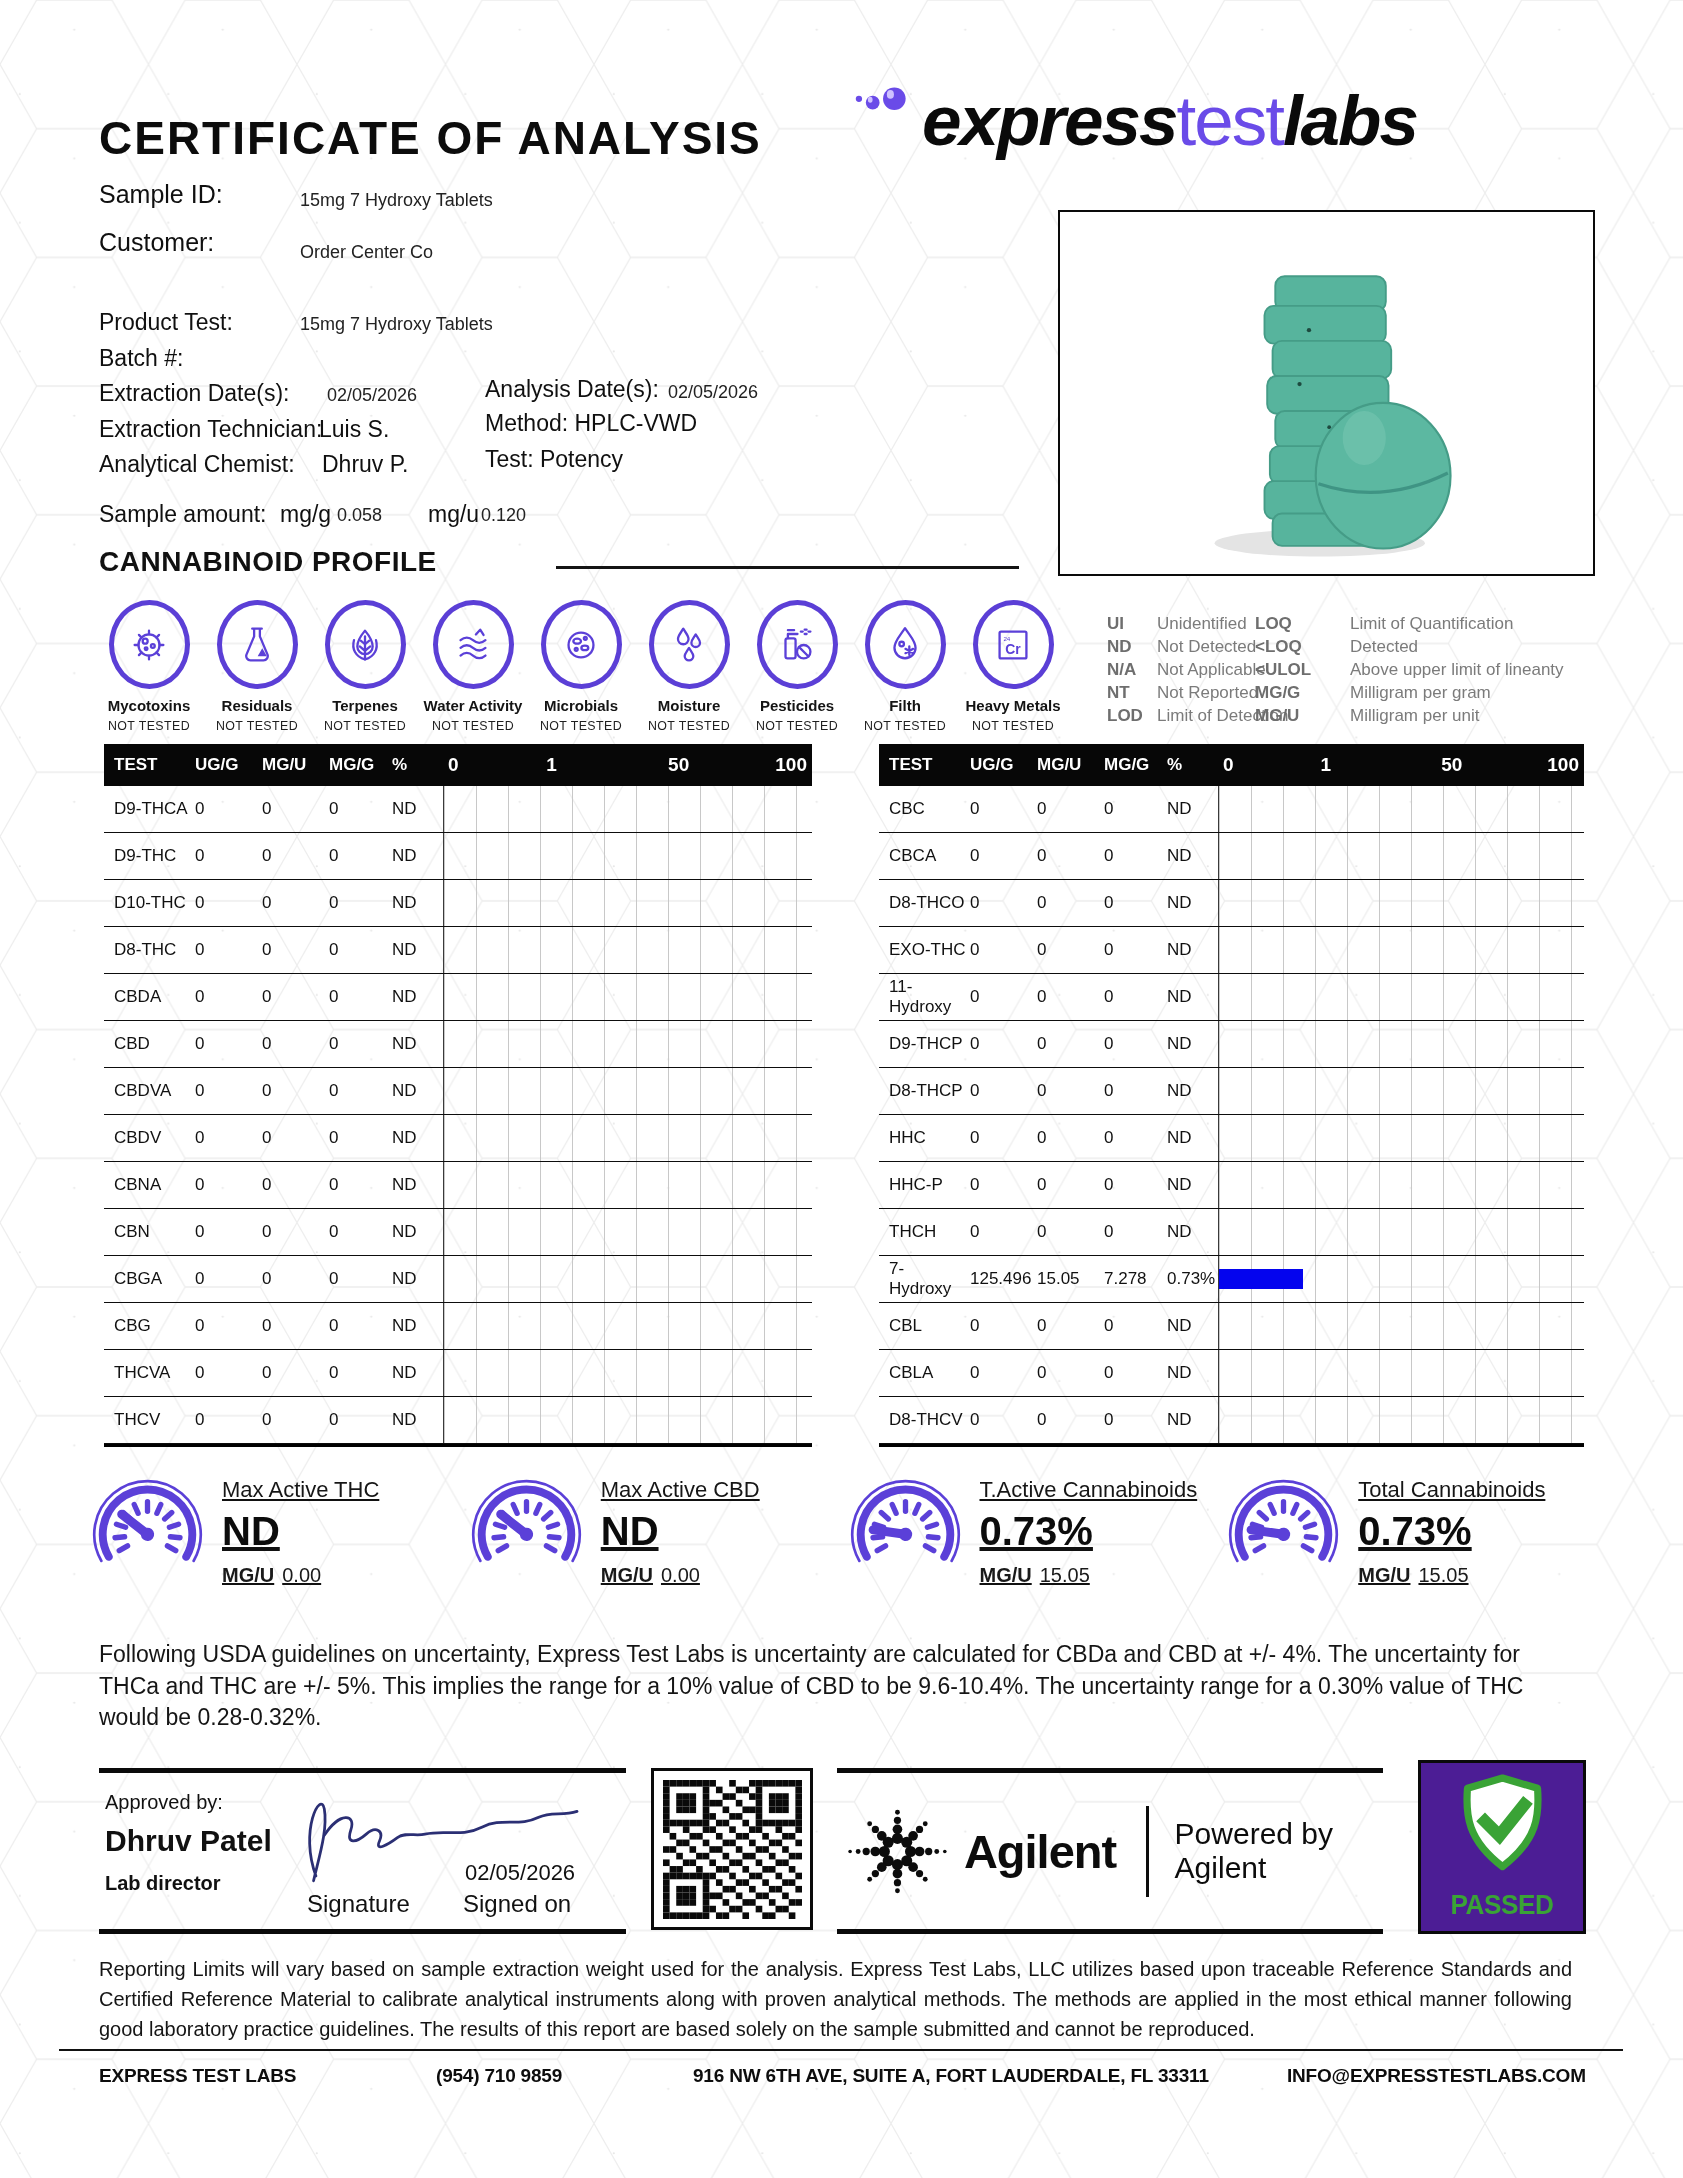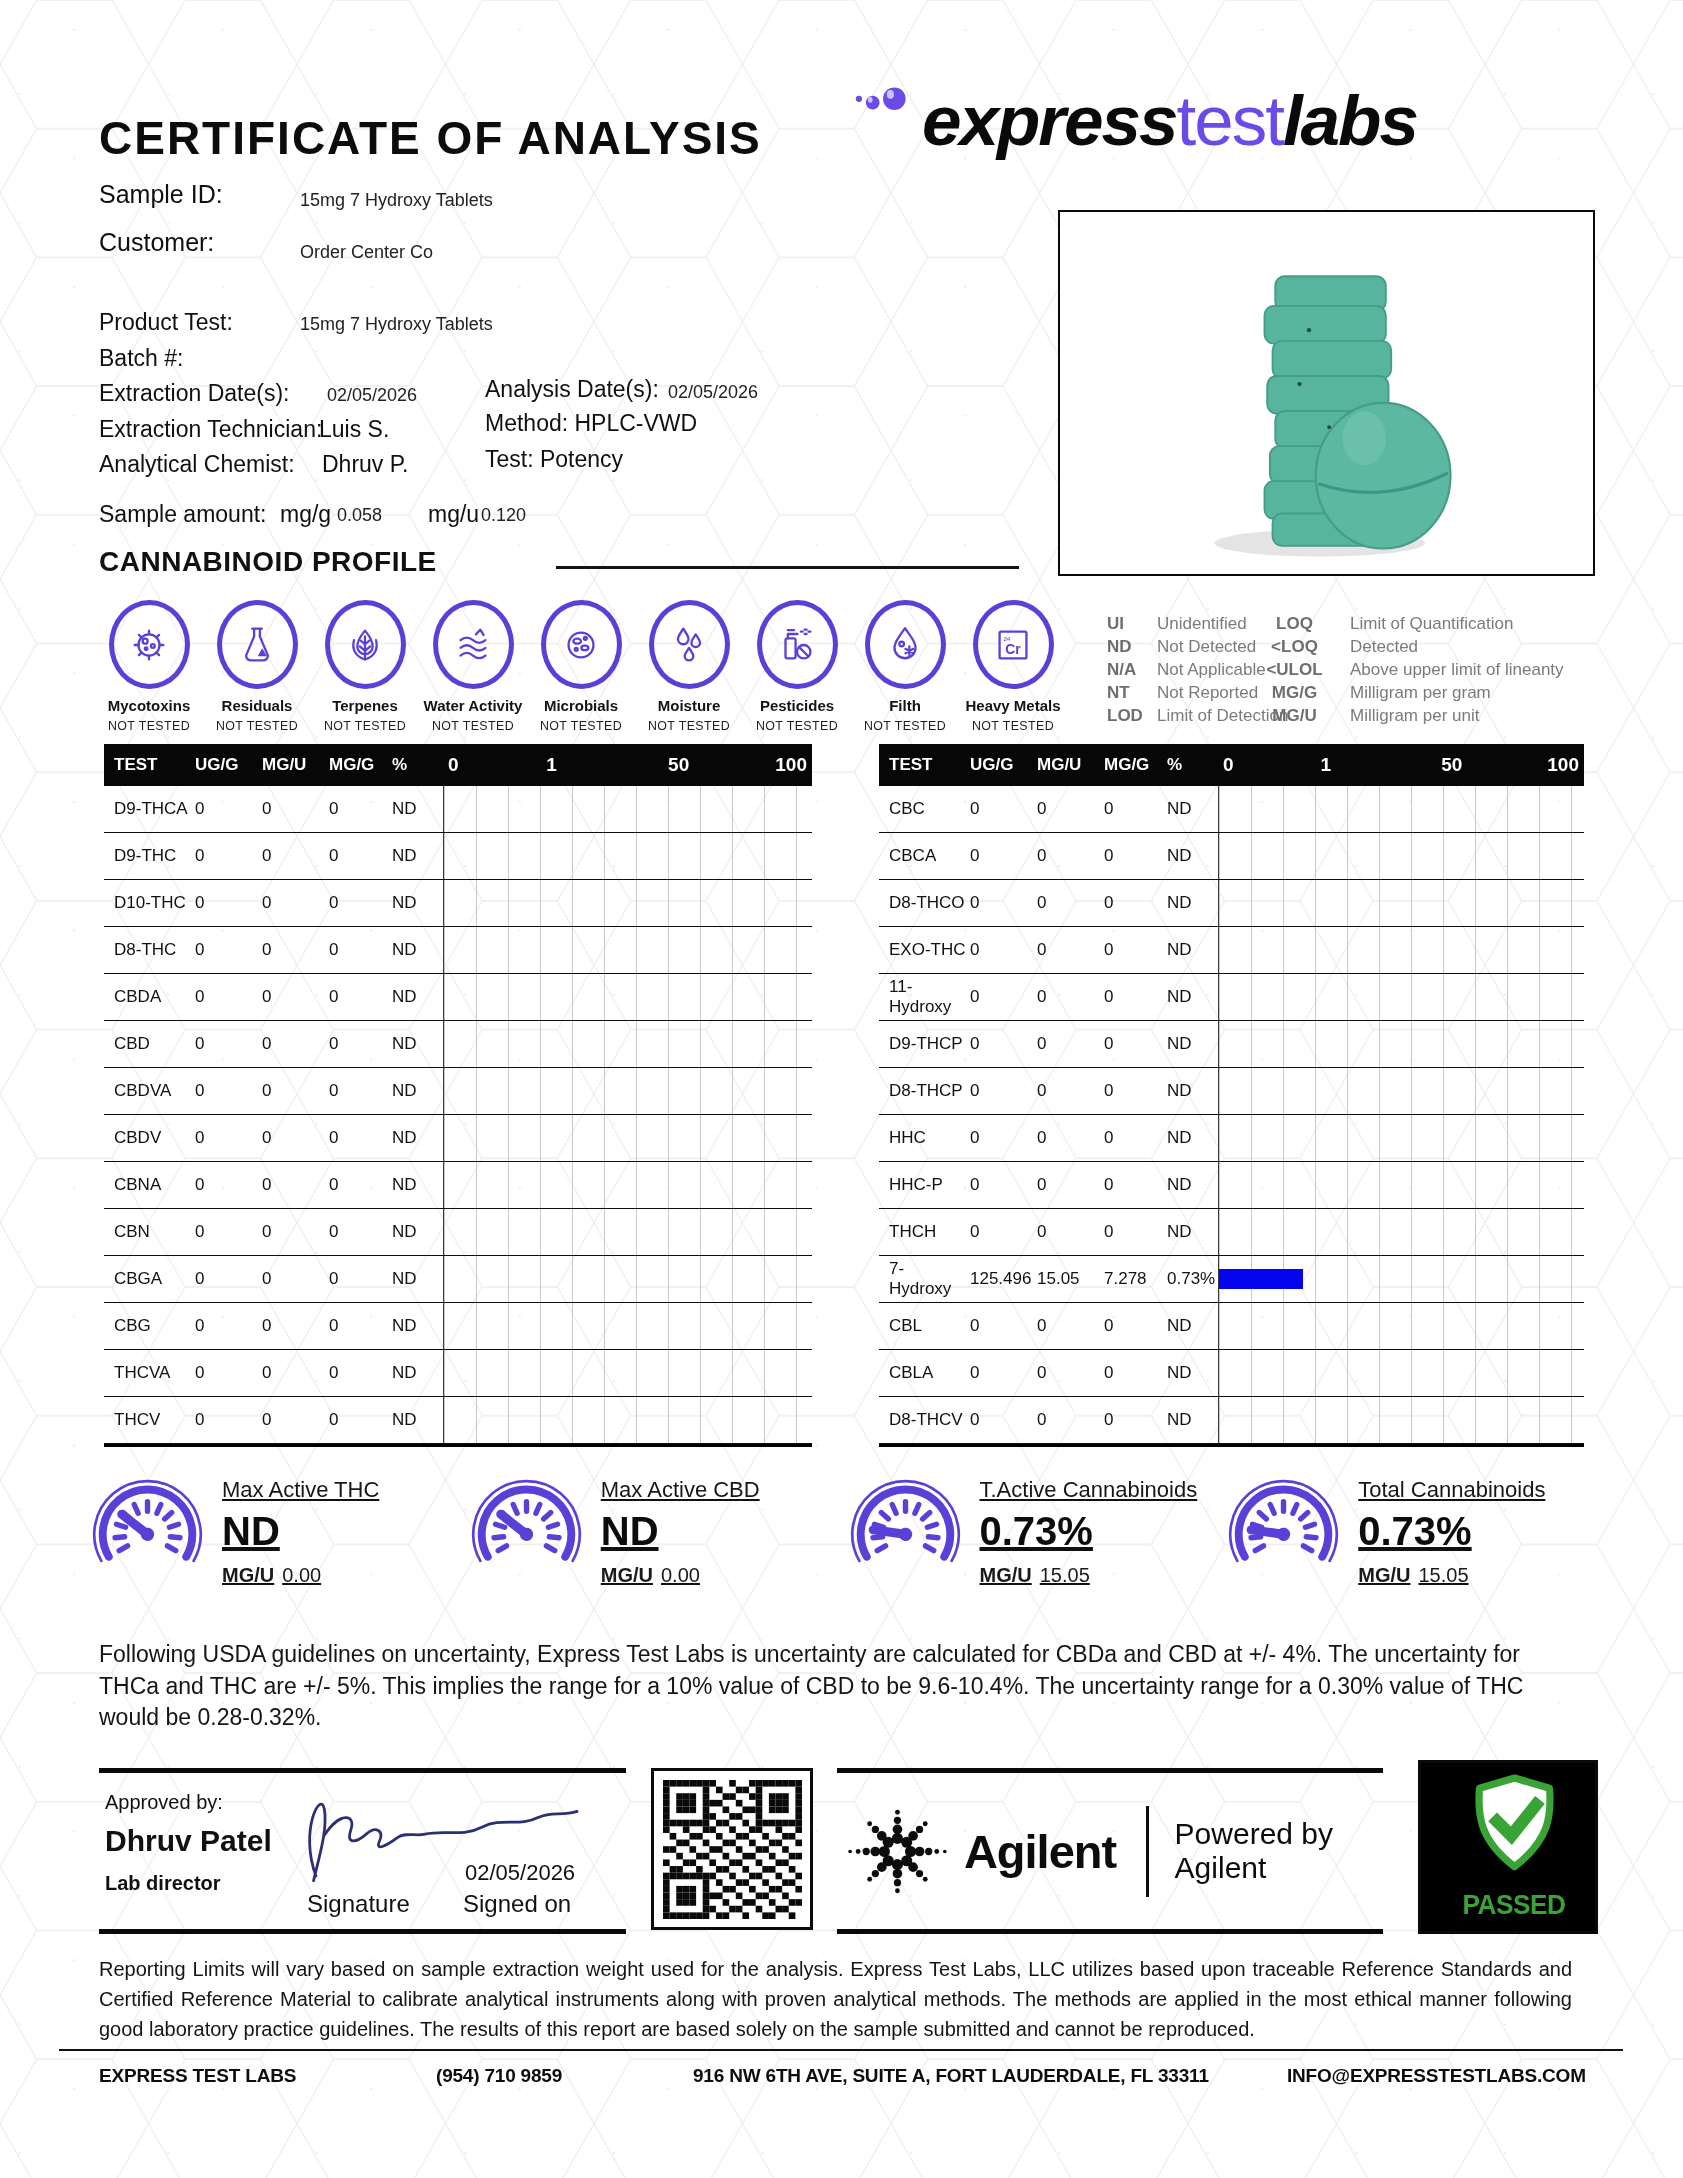--- a/index.html
+++ b/index.html
@@ -26,21 +26,21 @@
   .panel{width:108px;text-align:center;}
   .ring{width:71px;height:79px;border:5px solid #5b3fd6;border-radius:50%;margin:0 auto;display:flex;align-items:center;justify-content:center;}
   .pname{font-size:15px;font-weight:700;margin-top:8px;color:#141414;}
   .pstatus{font-size:12.4px;margin-top:5px;letter-spacing:0.4px;color:#1f1f1f;}
   
   #legend-col-1{left:1107px;top:612px;}
   #legend-col-2{left:1255px;top:612px;}
   .lrow{display:flex;line-height:23px;font-size:17px;color:#7b7b7b;}
   .lcode{font-weight:700;color:#6e6e6e;}
   #legend-col-1 .lcode{width:50px;}
-  #legend-col-2 .lcode{width:79px;text-align:center;margin-right:16px;}
+  #legend-col-2 .lcode{width:79px;text-align:left;margin-right:16px;}
   
   .ctable{position:absolute;top:744px;border-bottom:3px solid #000;}
   #table-left{left:104px;width:708px;}
   #table-right{left:879px;width:705px;}
   .thead{height:42px;background:#070707;color:#fff;display:flex;align-items:center;font-weight:700;font-size:17px;}
   .trow{height:46px;display:flex;align-items:center;border-bottom:1.5px solid #0d0d0d;font-size:17px;}
   .cn{width:77px;padding-left:10px;}
   .cv{width:63px;padding-left:4px;}
   .cp{width:51px;}
   .barcell{flex:1;align-self:stretch;border-left:1.5px solid #3a3a3a;
@@ -68,21 +68,21 @@
   .ap-role{font-size:20px;font-weight:800;margin:14px 0 0 6px;}
   #sig-svg{position:absolute;left:178px;top:12px;}
   #sig-label{position:absolute;left:208px;top:117px;font-size:24px;}
   #signed-date{position:absolute;left:366px;top:87px;font-size:22px;}
   #signed-on{position:absolute;left:364px;top:117px;font-size:24px;}
   #qr-box{left:651px;top:1768px;width:156px;height:156px;border:3px solid #0a0a0a;display:flex;align-items:center;justify-content:center;background:#fff;}
   #agilent-box{left:837px;top:1768px;width:546px;height:156px;border-top:5px solid #0a0a0a;border-bottom:5px solid #0a0a0a;display:flex;align-items:center;}
   #agilent-brand{font-size:47px;font-weight:800;letter-spacing:-1px;color:#0c0c0c;margin-left:6px;}
   #agilent-divider{width:3px;height:91px;background:#0c0c0c;margin:0 26px 0 30px;}
   #powered-by{font-size:30px;color:#0c0c0c;}
-  #passed-box{left:1418px;top:1760px;width:162px;height:168px;border:3px solid #0a0a0a;background:#000000;text-align:center;padding-left:12px;}
+  #passed-box{left:1418px;top:1760px;width:162px;height:168px;border:3px solid #0a0a0a;background:#4c1d95;text-align:center;}
   #passed-label{font-size:27px;font-weight:800;color:#3aa336;letter-spacing:-0.5px;margin-top:-2px;transform:scaleX(.97);}
   
   #bottom-rule{left:59px;top:2049px;width:1564px;height:2px;background:#111;}
   .contact{font-size:19px;font-weight:700;letter-spacing:-0.2px;top:2065px;color:#0d0d0d;}
   #f-company{left:99px;}
   #f-phone{left:436px;}
   #f-address{left:693px;}
   #f-email{left:1287px;}
 </style>
 </head>

